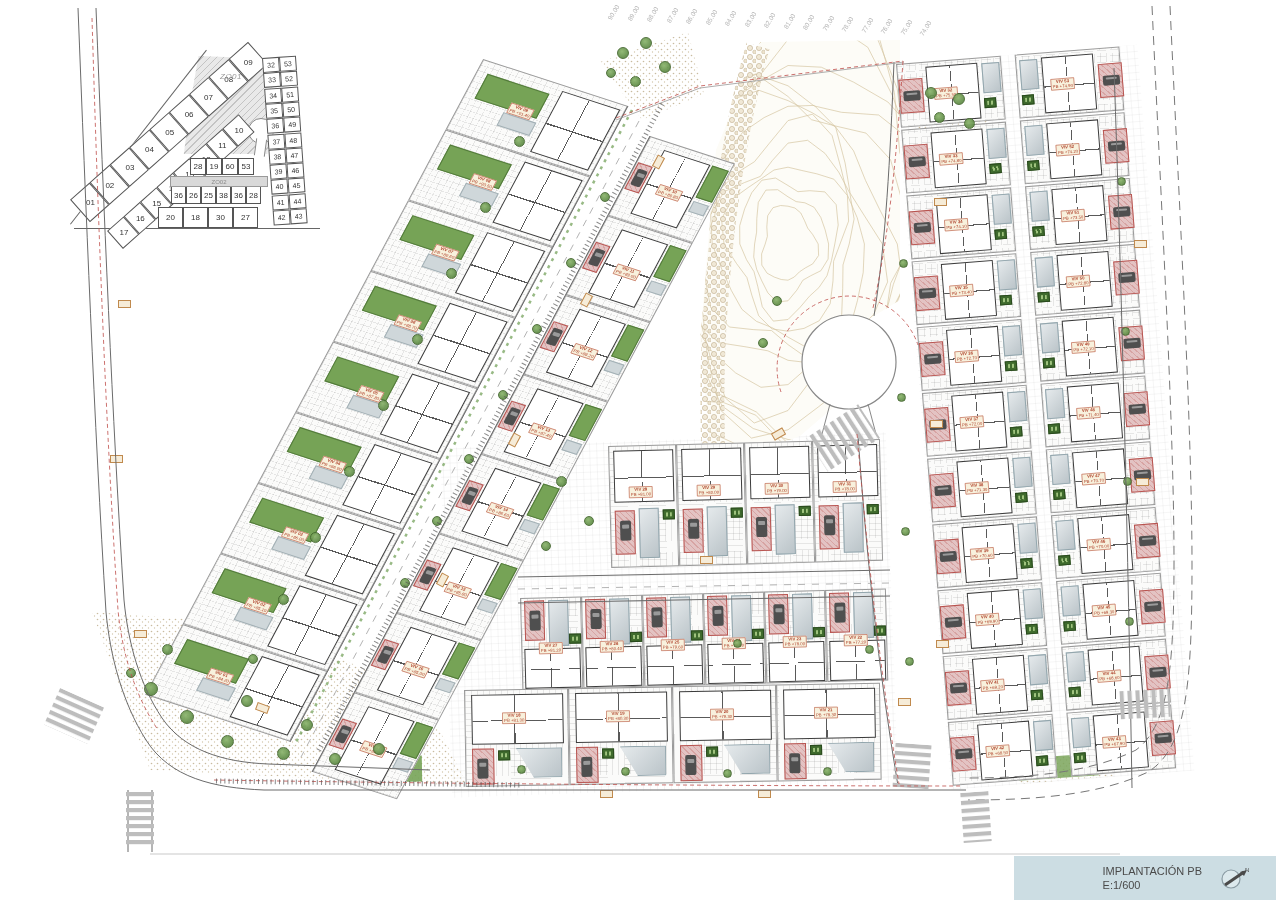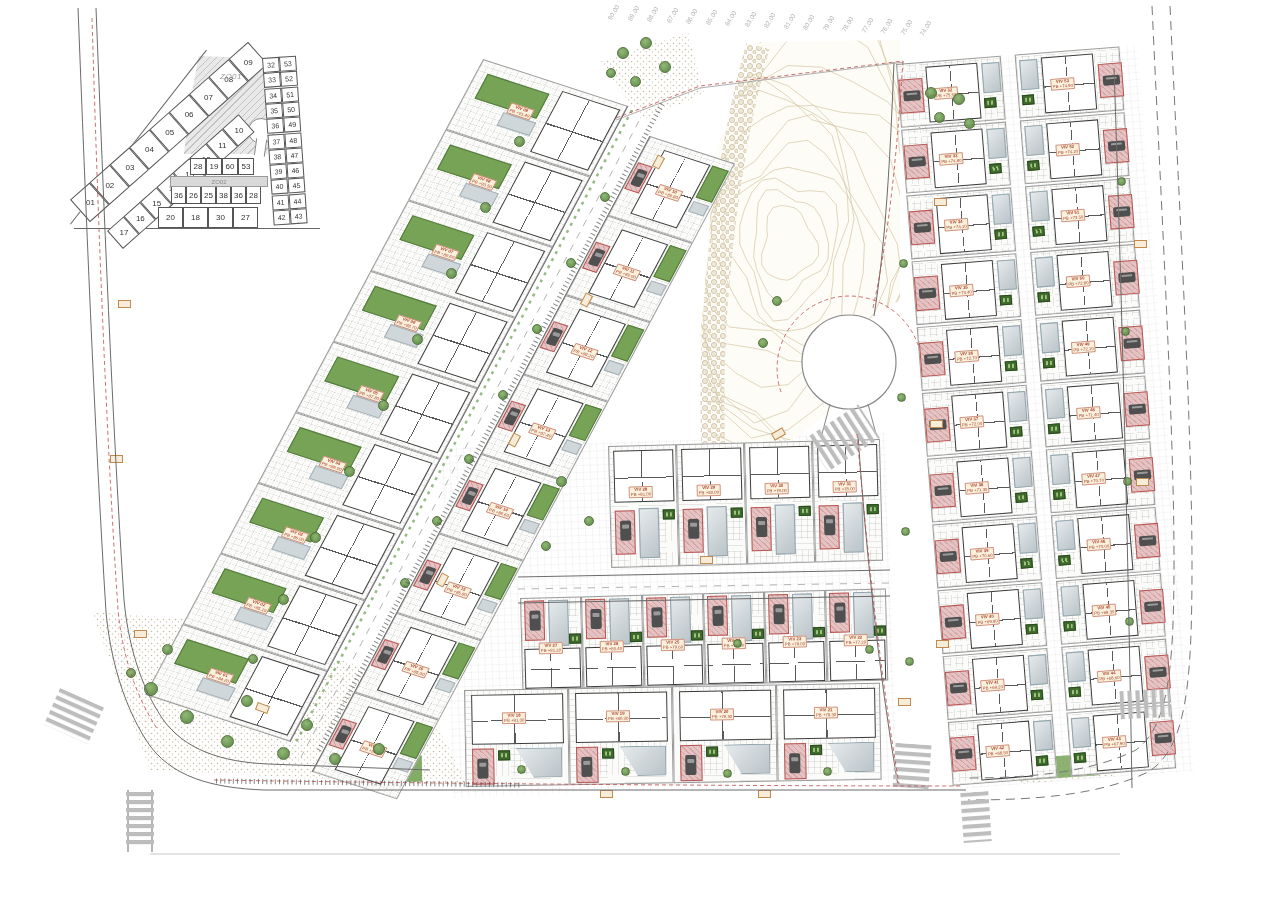--- a/index.html
+++ b/index.html
@@ -1076,20 +1076,34 @@
         <div class="dim" style="left: 934px; top: 198px; transform: rotate(0deg);"></div>
         <div class="dim" style="left: 930px; top: 420px; transform: rotate(0deg);"></div>
         <div class="dim" style="left: 936px; top: 640px; transform: rotate(0deg);"></div>
         <div class="dim" style="left: 1134px; top: 240px; transform: rotate(0deg);"></div>
         <div class="dim" style="left: 1136px; top: 478px; transform: rotate(0deg);"></div>
         <div class="dim" style="left: 600px; top: 790px; transform: rotate(0deg);"></div>
         <div class="dim" style="left: 758px; top: 790px; transform: rotate(0deg);"></div>
         <div class="dim" style="left: 898px; top: 698px; transform: rotate(0deg);"></div>
       </div>
 
+    <div id="titleblock">
+      <div id="titletext">
+        <div>IMPLANTACIÓN PB</div>
+        <div>E:1/600</div>
+      </div>
+      <div id="northicon">
+        <svg width="30" height="24">
+          <circle cx="11" cy="13" r="9" fill="#dce9ed" stroke="#8a9ba3" stroke-width="1.2"></circle>
+          <line x1="5" y1="19" x2="24" y2="6" stroke="#4a4a4a" stroke-width="3"></line>
+          <polygon points="27,4 20,6 24,10" fill="#4a4a4a"></polygon>
+          <text x="25" y="6" font-size="6" fill="#4a4a4a">N</text>
+        </svg>
+      </div>
+    </div>
   </div>
 
   <svg id="svg-over" class="layer" width="1280" height="905">
     <g fill="none" stroke="#6b6b6b" stroke-width="1">
       <path d="M 78,8 C 86,210 94,420 106,612 C 110,655 122,702 146,740 C 170,778 214,788 264,790 L 966,790"></path>
       <path d="M 96,8 C 104,210 112,415 124,600 C 128,643 140,685 162,718 C 184,750 222,762 268,764 L 430,770"></path>
       <path d="M 628,106 L 290,742"></path>
       <path d="M 650,136 L 312,772"></path>
       <path d="M 518,577 L 890,570"></path>
       <path d="M 518,603 L 890,596"></path>

